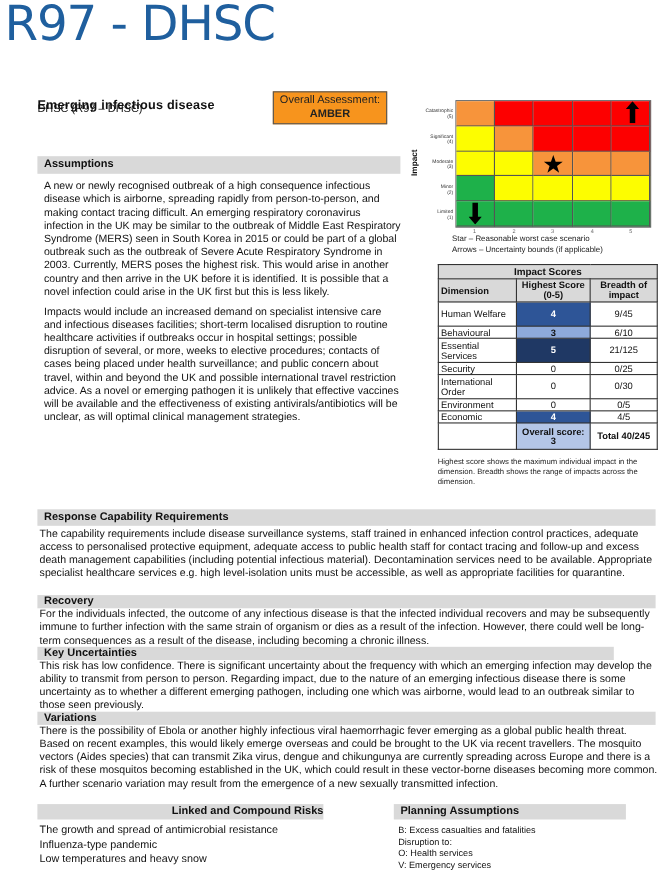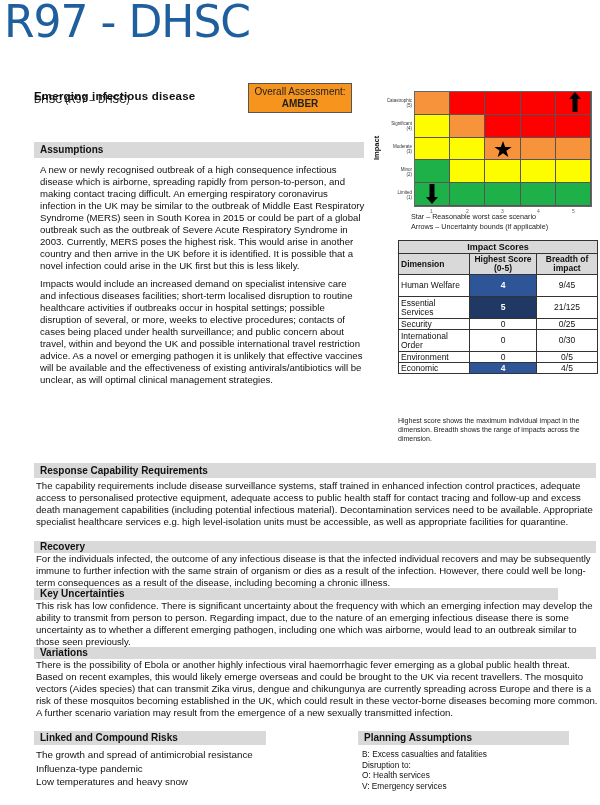--- a/index.html
+++ b/index.html
@@ -122,20 +122,25 @@
   <tr class="hdr">
     <th style="text-align:left;width:66px;height:20px;">Dimension</th>
     <th style="width:62px;">Highest Score (0-5)</th>
     <th>Breadth of impact</th>
   </tr>
   <tr style="height:22px;">
     <td class="dim">Human Welfare</td>
     <td class="s-mid">4</td>
     <td>9/45</td>
   </tr>
+  <tr style="height:11px;">
+    <td class="dim">Behavioural</td>
+    <td class="s-light">3</td>
+    <td>6/10</td>
+  </tr>
   <tr style="height:22px;">
     <td class="dim">Essential Services</td>
     <td class="s-dark">5</td>
     <td>21/125</td>
   </tr>
   <tr style="height:11px;">
     <td class="dim">Security</td>
     <td>0</td>
     <td>0/25</td>
   </tr>
@@ -147,37 +152,42 @@
   <tr style="height:11px;">
     <td class="dim">Environment</td>
     <td>0</td>
     <td>0/5</td>
   </tr>
   <tr style="height:11px;">
     <td class="dim">Economic</td>
     <td class="s-mid">4</td>
     <td>4/5</td>
   </tr>
+  <tr style="height:24px;">
+    <td></td>
+    <td class="s-overall">Overall score: 3</td>
+    <td style="font-weight:bold;">Total 40/245</td>
+  </tr>
 </tbody>
   </table>
 <div class="abs footnote">Highest score shows the maximum individual impact in the dimension. Breadth shows the range of impacts across the dimension.</div>
 
 <div class="abs sec-head" style="left:34px;top:463px;width:562px;">Response Capability Requirements</div>
 <div class="abs body-text" style="left:36px;top:480px;width:562px;">The capability requirements include disease surveillance systems, staff trained in enhanced infection control practices, adequate access to personalised protective equipment, adequate access to public health staff for contact tracing and follow-up and excess death management capabilities (including potential infectious material). Decontamination services need to be available. Appropriate specialist healthcare services e.g. high level-isolation units must be accessible, as well as appropriate facilities for quarantine.</div>
 
 <div class="abs sec-head" style="left:34px;top:541px;width:562px;height:12px;line-height:12px;">Recovery</div>
 <div class="abs body-text" style="left:36px;top:553px;width:562px;">For the individuals infected, the outcome of any infectious disease is that the infected individual recovers and may be subsequently immune to further infection with the same strain of organism or dies as a result of the infection. However, there could well be long-term consequences as a result of the disease, including becoming a chronic illness.</div>
 
 <div class="abs sec-head" style="left:34px;top:588px;width:524px;height:12px;line-height:12px;">Key Uncertainties</div>
 <div class="abs body-text" style="left:36px;top:600px;width:562px;">This risk has low confidence. There is significant uncertainty about the frequency with which an emerging infection may develop the ability to transmit from person to person. Regarding impact, due to the nature of an emerging infectious disease there is some uncertainty as to whether a different emerging pathogen, including one which was airborne, would lead to an outbreak similar to those seen previously.</div>
 
 <div class="abs sec-head" style="left:34px;top:647px;width:562px;height:12px;line-height:12px;">Variations</div>
 <div class="abs body-text" style="left:36px;top:659px;width:562px;">There is the possibility of Ebola or another highly infectious viral haemorrhagic fever emerging as a global public health threat. Based on recent examples, this would likely emerge overseas and could be brought to the UK via recent travellers. The mosquito vectors (Aides species) that can transmit Zika virus, dengue and chikungunya are currently spreading across Europe and there is a risk of these mosquitos becoming established in the UK, which could result in these vector-borne diseases becoming more common. A further scenario variation may result from the emergence of a new sexually transmitted infection.</div>
 
-<div class="abs sec-head" style="left:34px;top:731px;width:232px;height:14px;line-height:14px;">Linked and Compound Risks</div>
+<div class="abs sec-head" style="left:34px;top:731px;width:260px;height:14px;line-height:14px;text-align:right;">Linked and Compound Risks</div>
 <div class="abs" style="left:36px;top:748px;font-size:9.8px;line-height:13.5px;">
   <div>The growth and spread of antimicrobial resistance</div>
   <div>Influenza-type pandemic</div>
   <div>Low temperatures and heavy snow</div>
 </div>
 
 <div class="abs sec-head" style="left:358px;top:731px;width:211px;height:14px;line-height:14px;">Planning Assumptions</div>
 <div class="abs" style="left:362px;top:749px;font-size:8.3px;line-height:10.5px;">
   <div>B: Excess casualties and fatalities</div>
   <div>Disruption to:</div>

